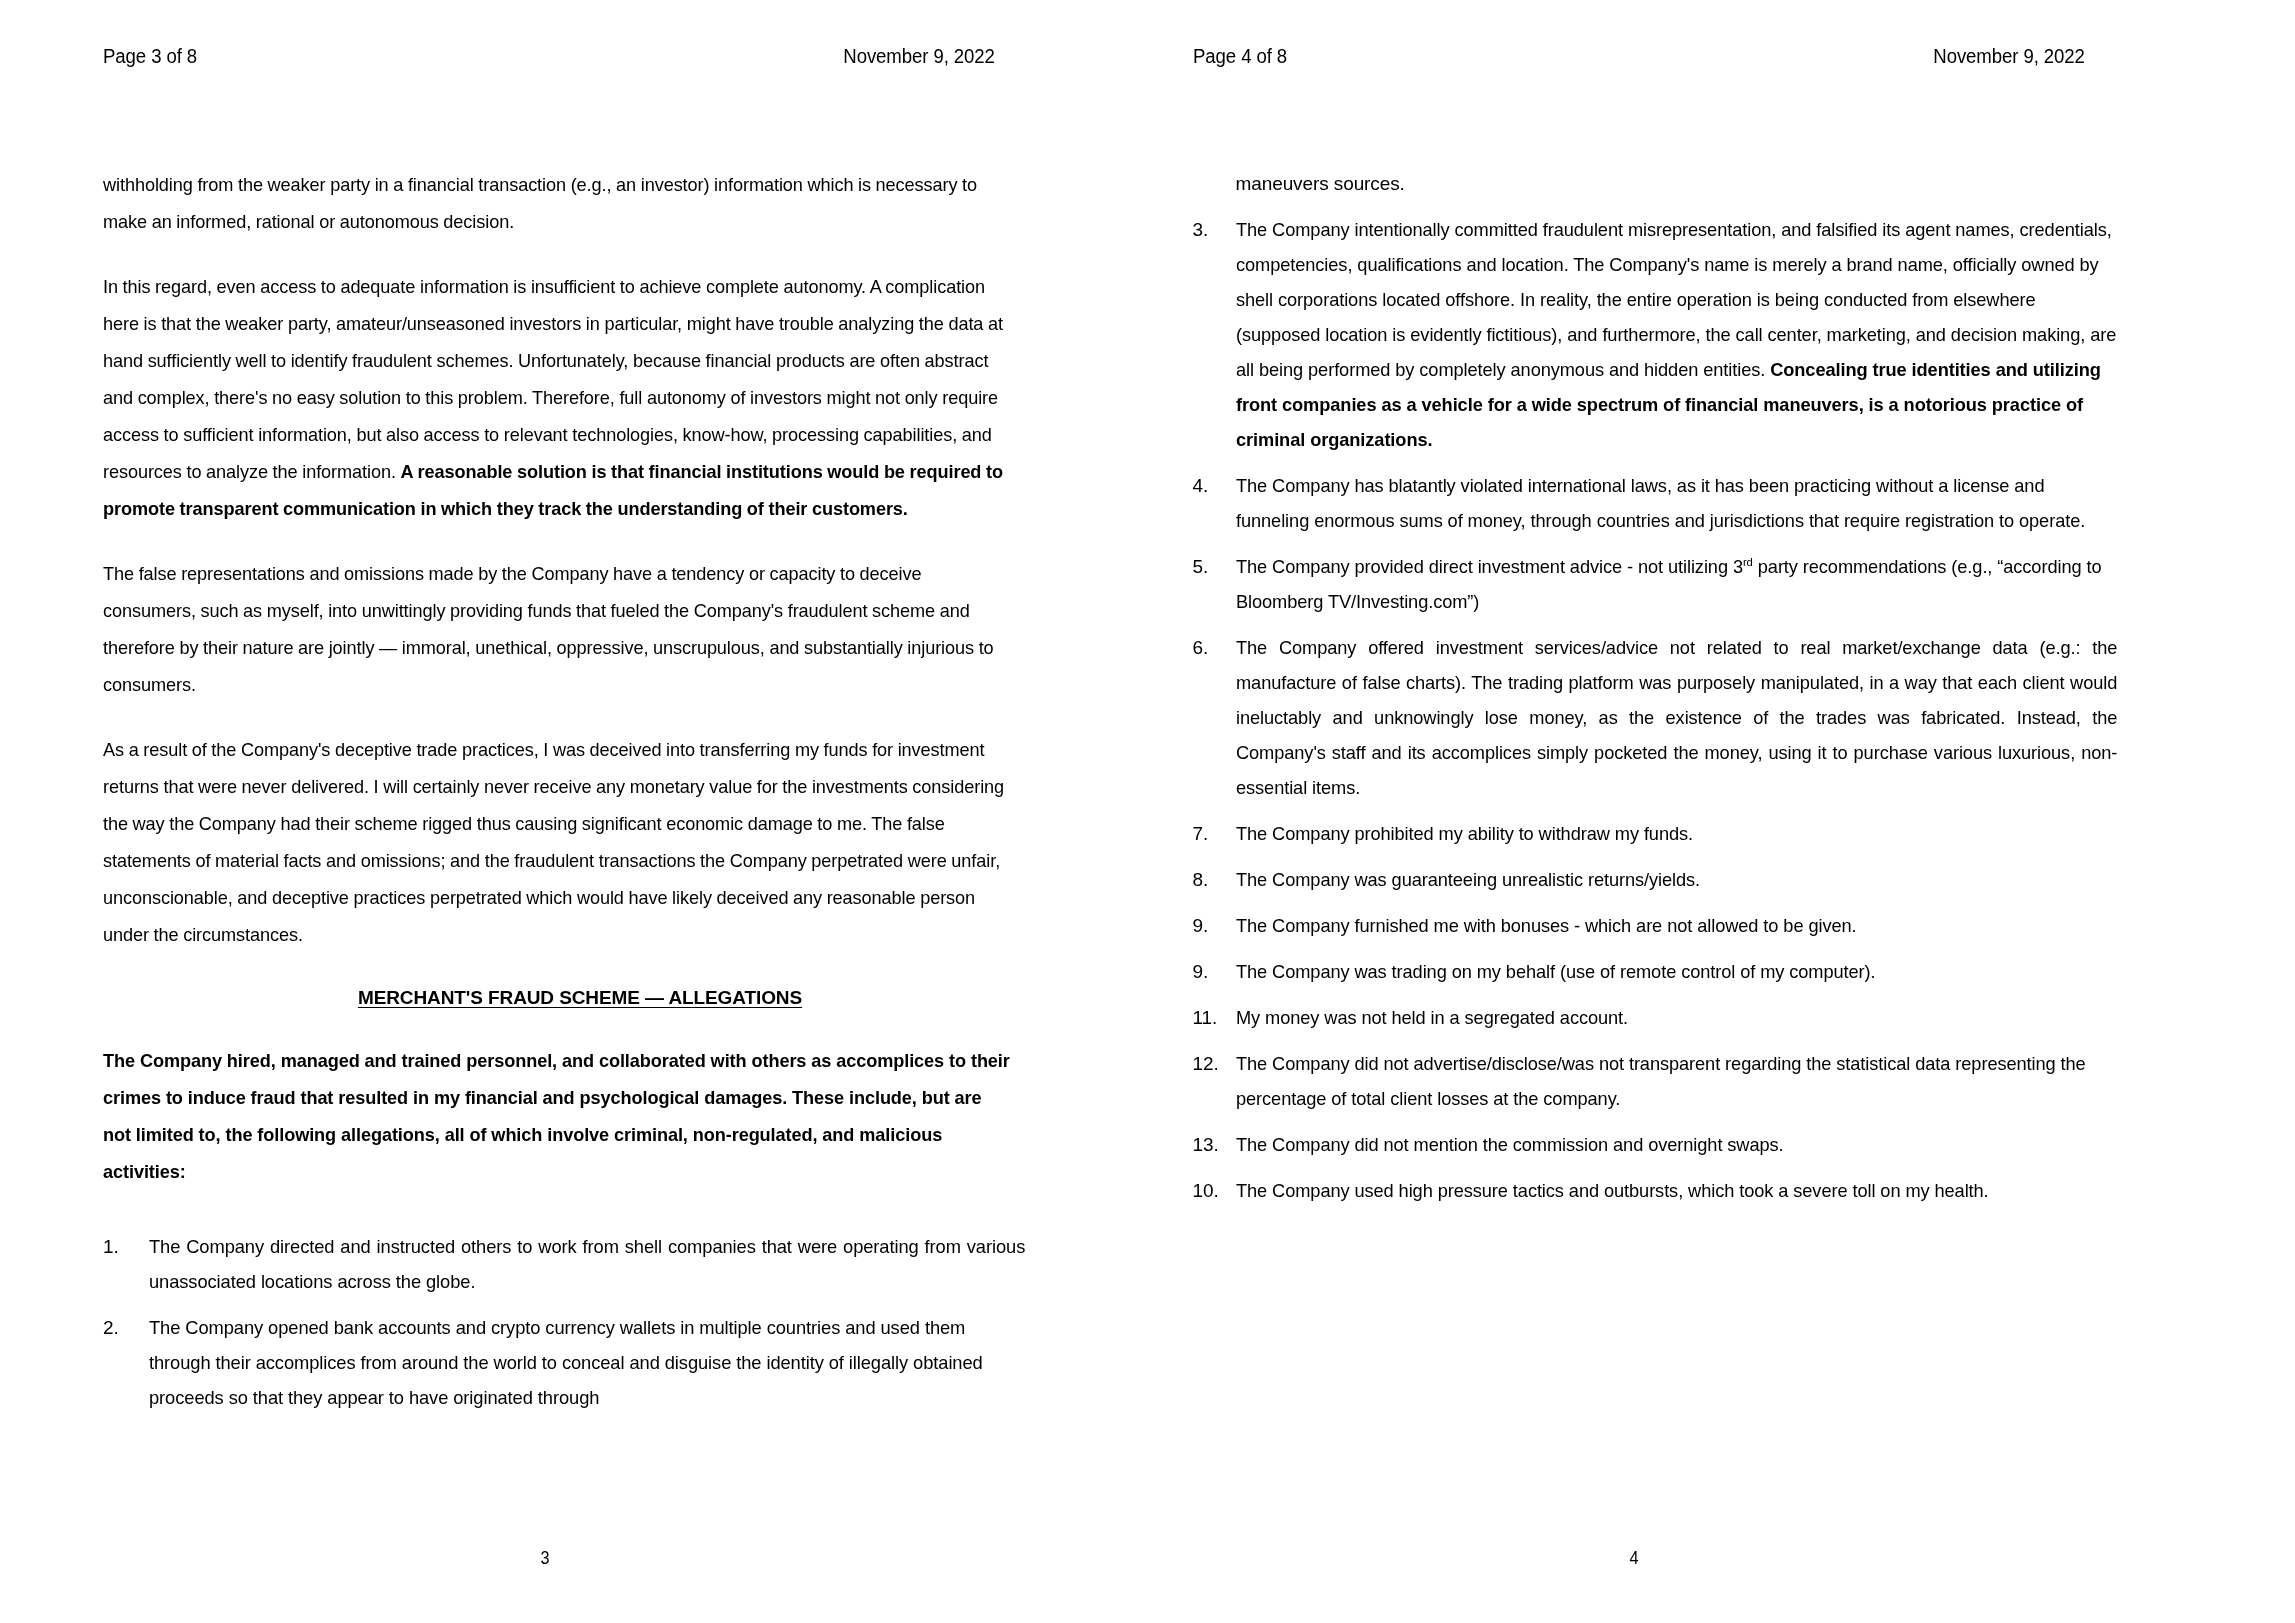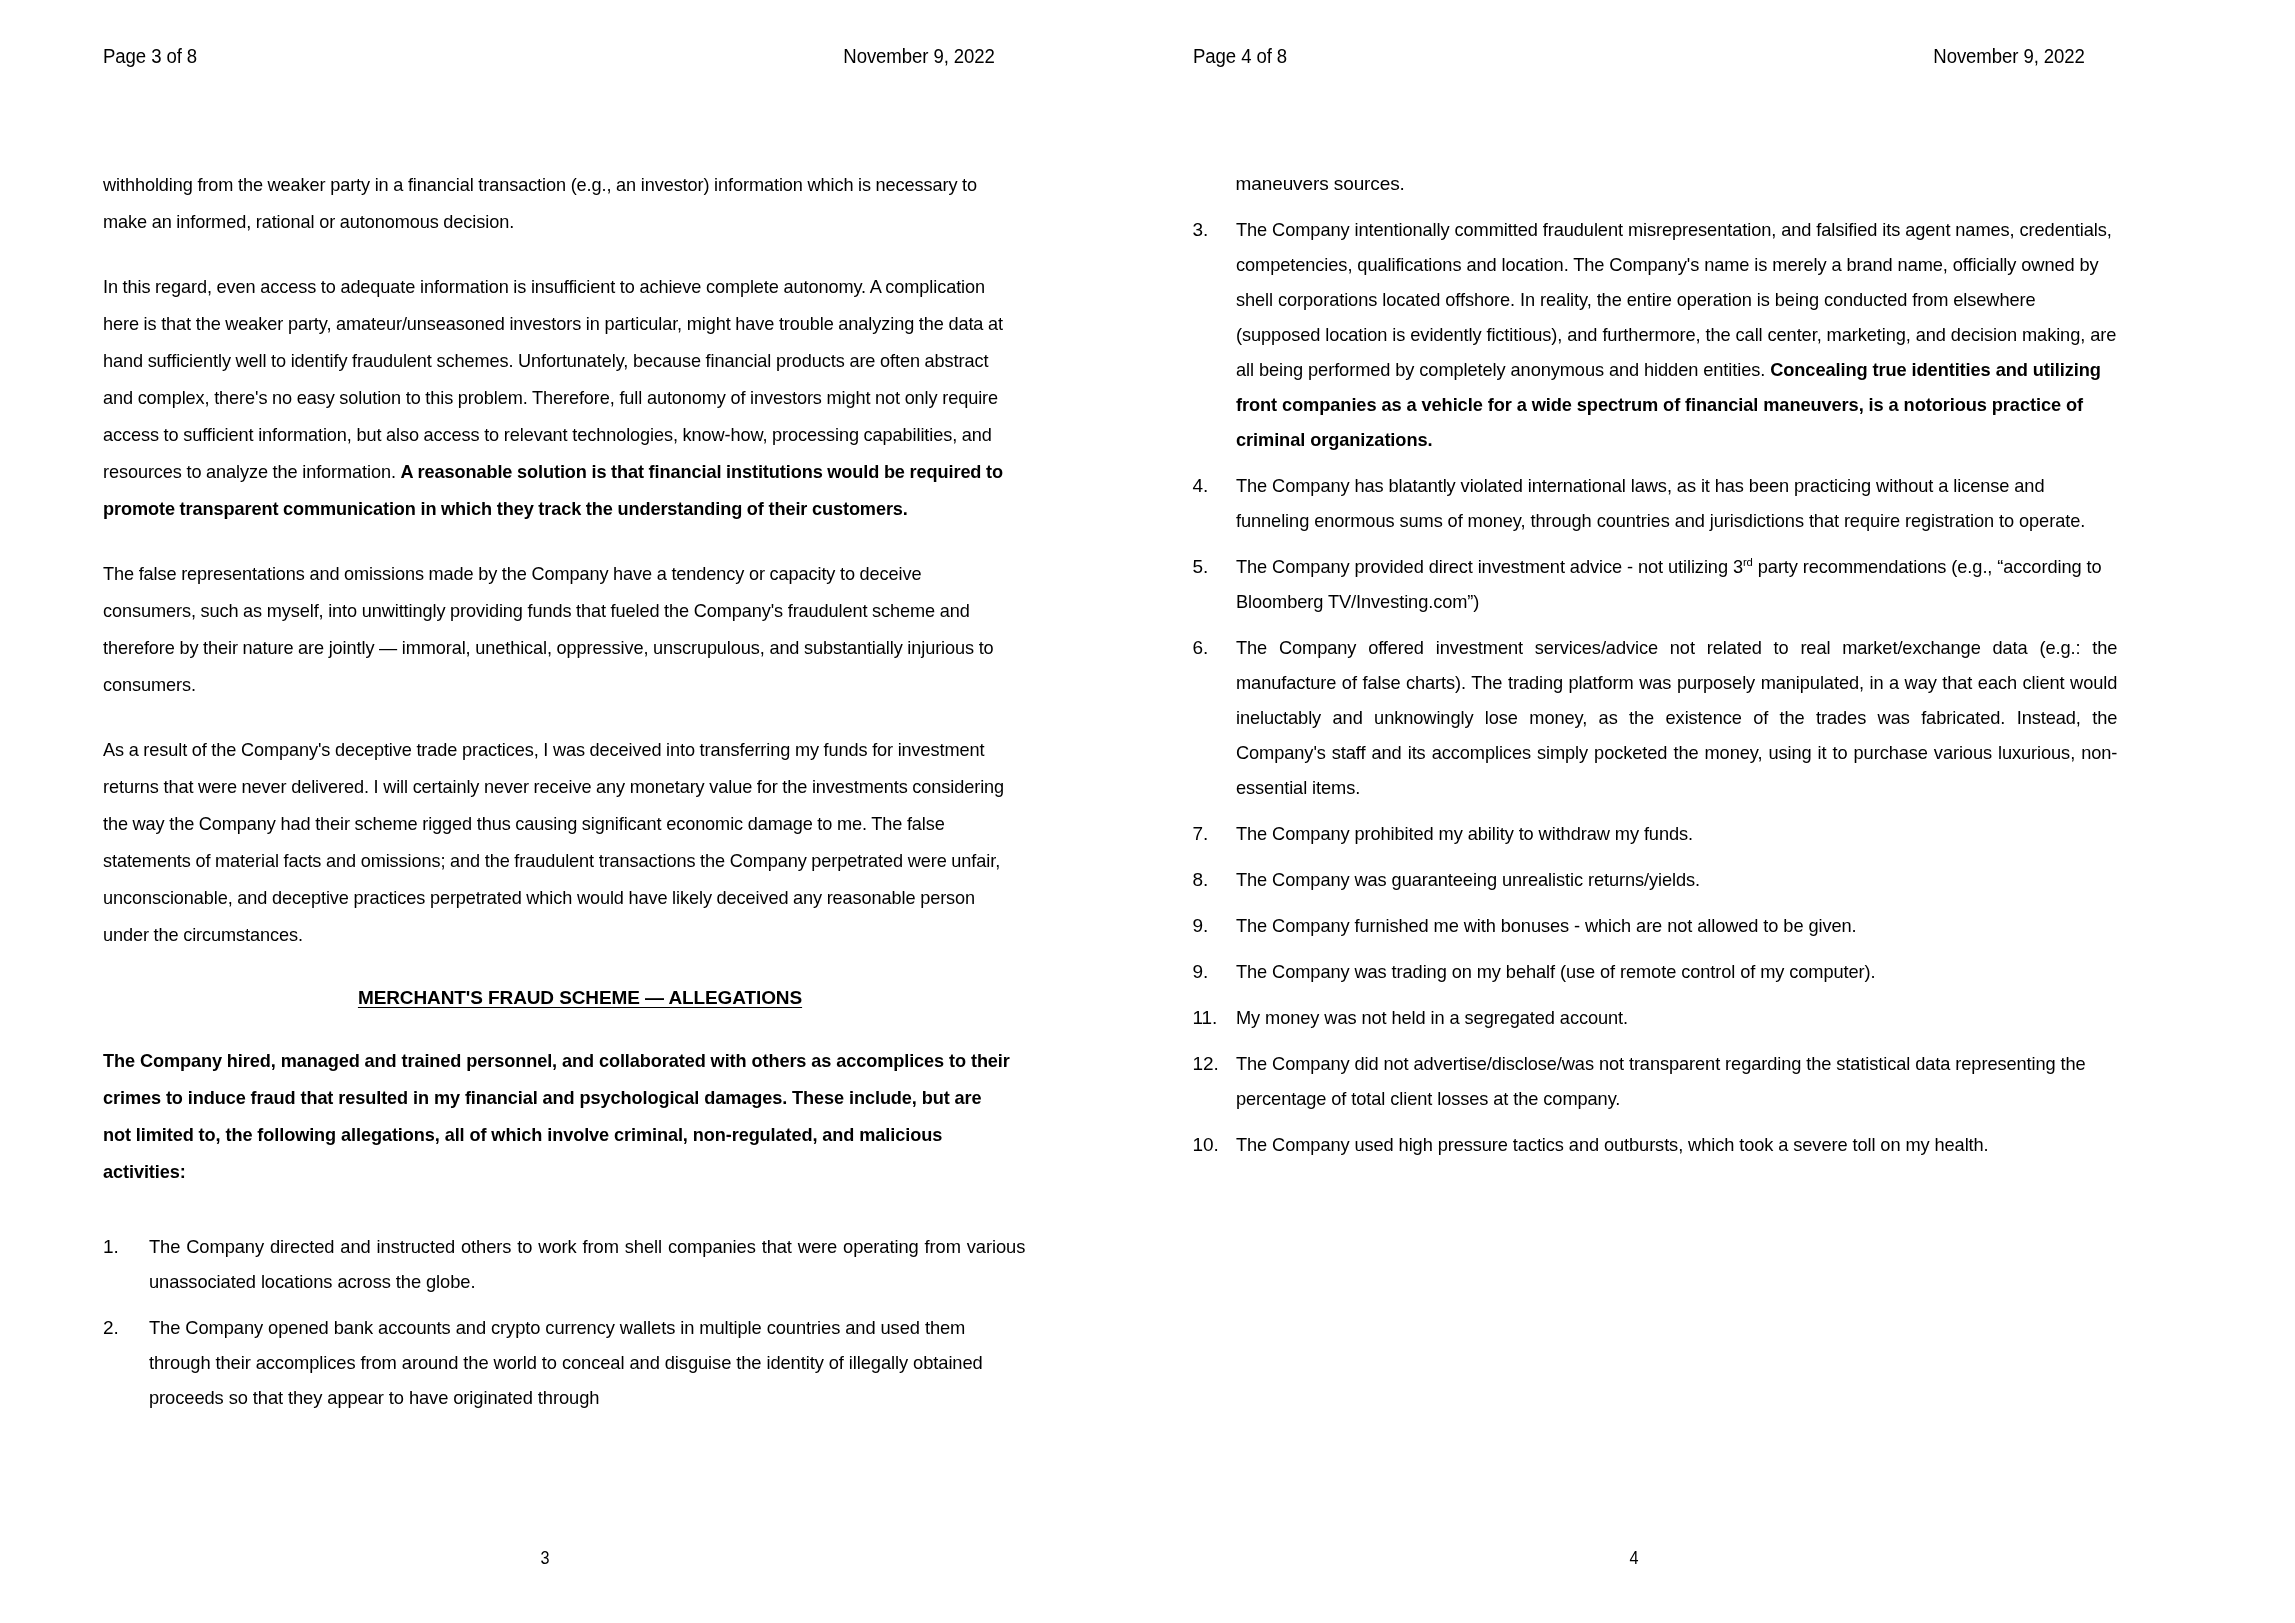--- a/index.html
+++ b/index.html
@@ -263,20 +263,24 @@
         <li class="spaced">
           <span class="num">11.</span>
           <span class="txt">My money was not held in a segregated account.</span>
         </li>
 
         <li class="spaced">
           <span class="num">12.</span>
           <span class="txt">The Company did not advertise/disclose/was not transparent regarding the statistical data representing the percentage of total client losses at the company.</span>
         </li>
 
+        <li class="spaced">
+          <span class="num">13.</span>
+          <span class="txt">The Company did not mention the commission and overnight swaps.</span>
+        </li>
 
 
         <li class="spaced">
           <span class="num">10.</span>
           <span class="txt">The Company used high pressure tactics and outbursts, which took a severe toll on my health.</span>
         </li>
 
       </ol>
 
     </div>

